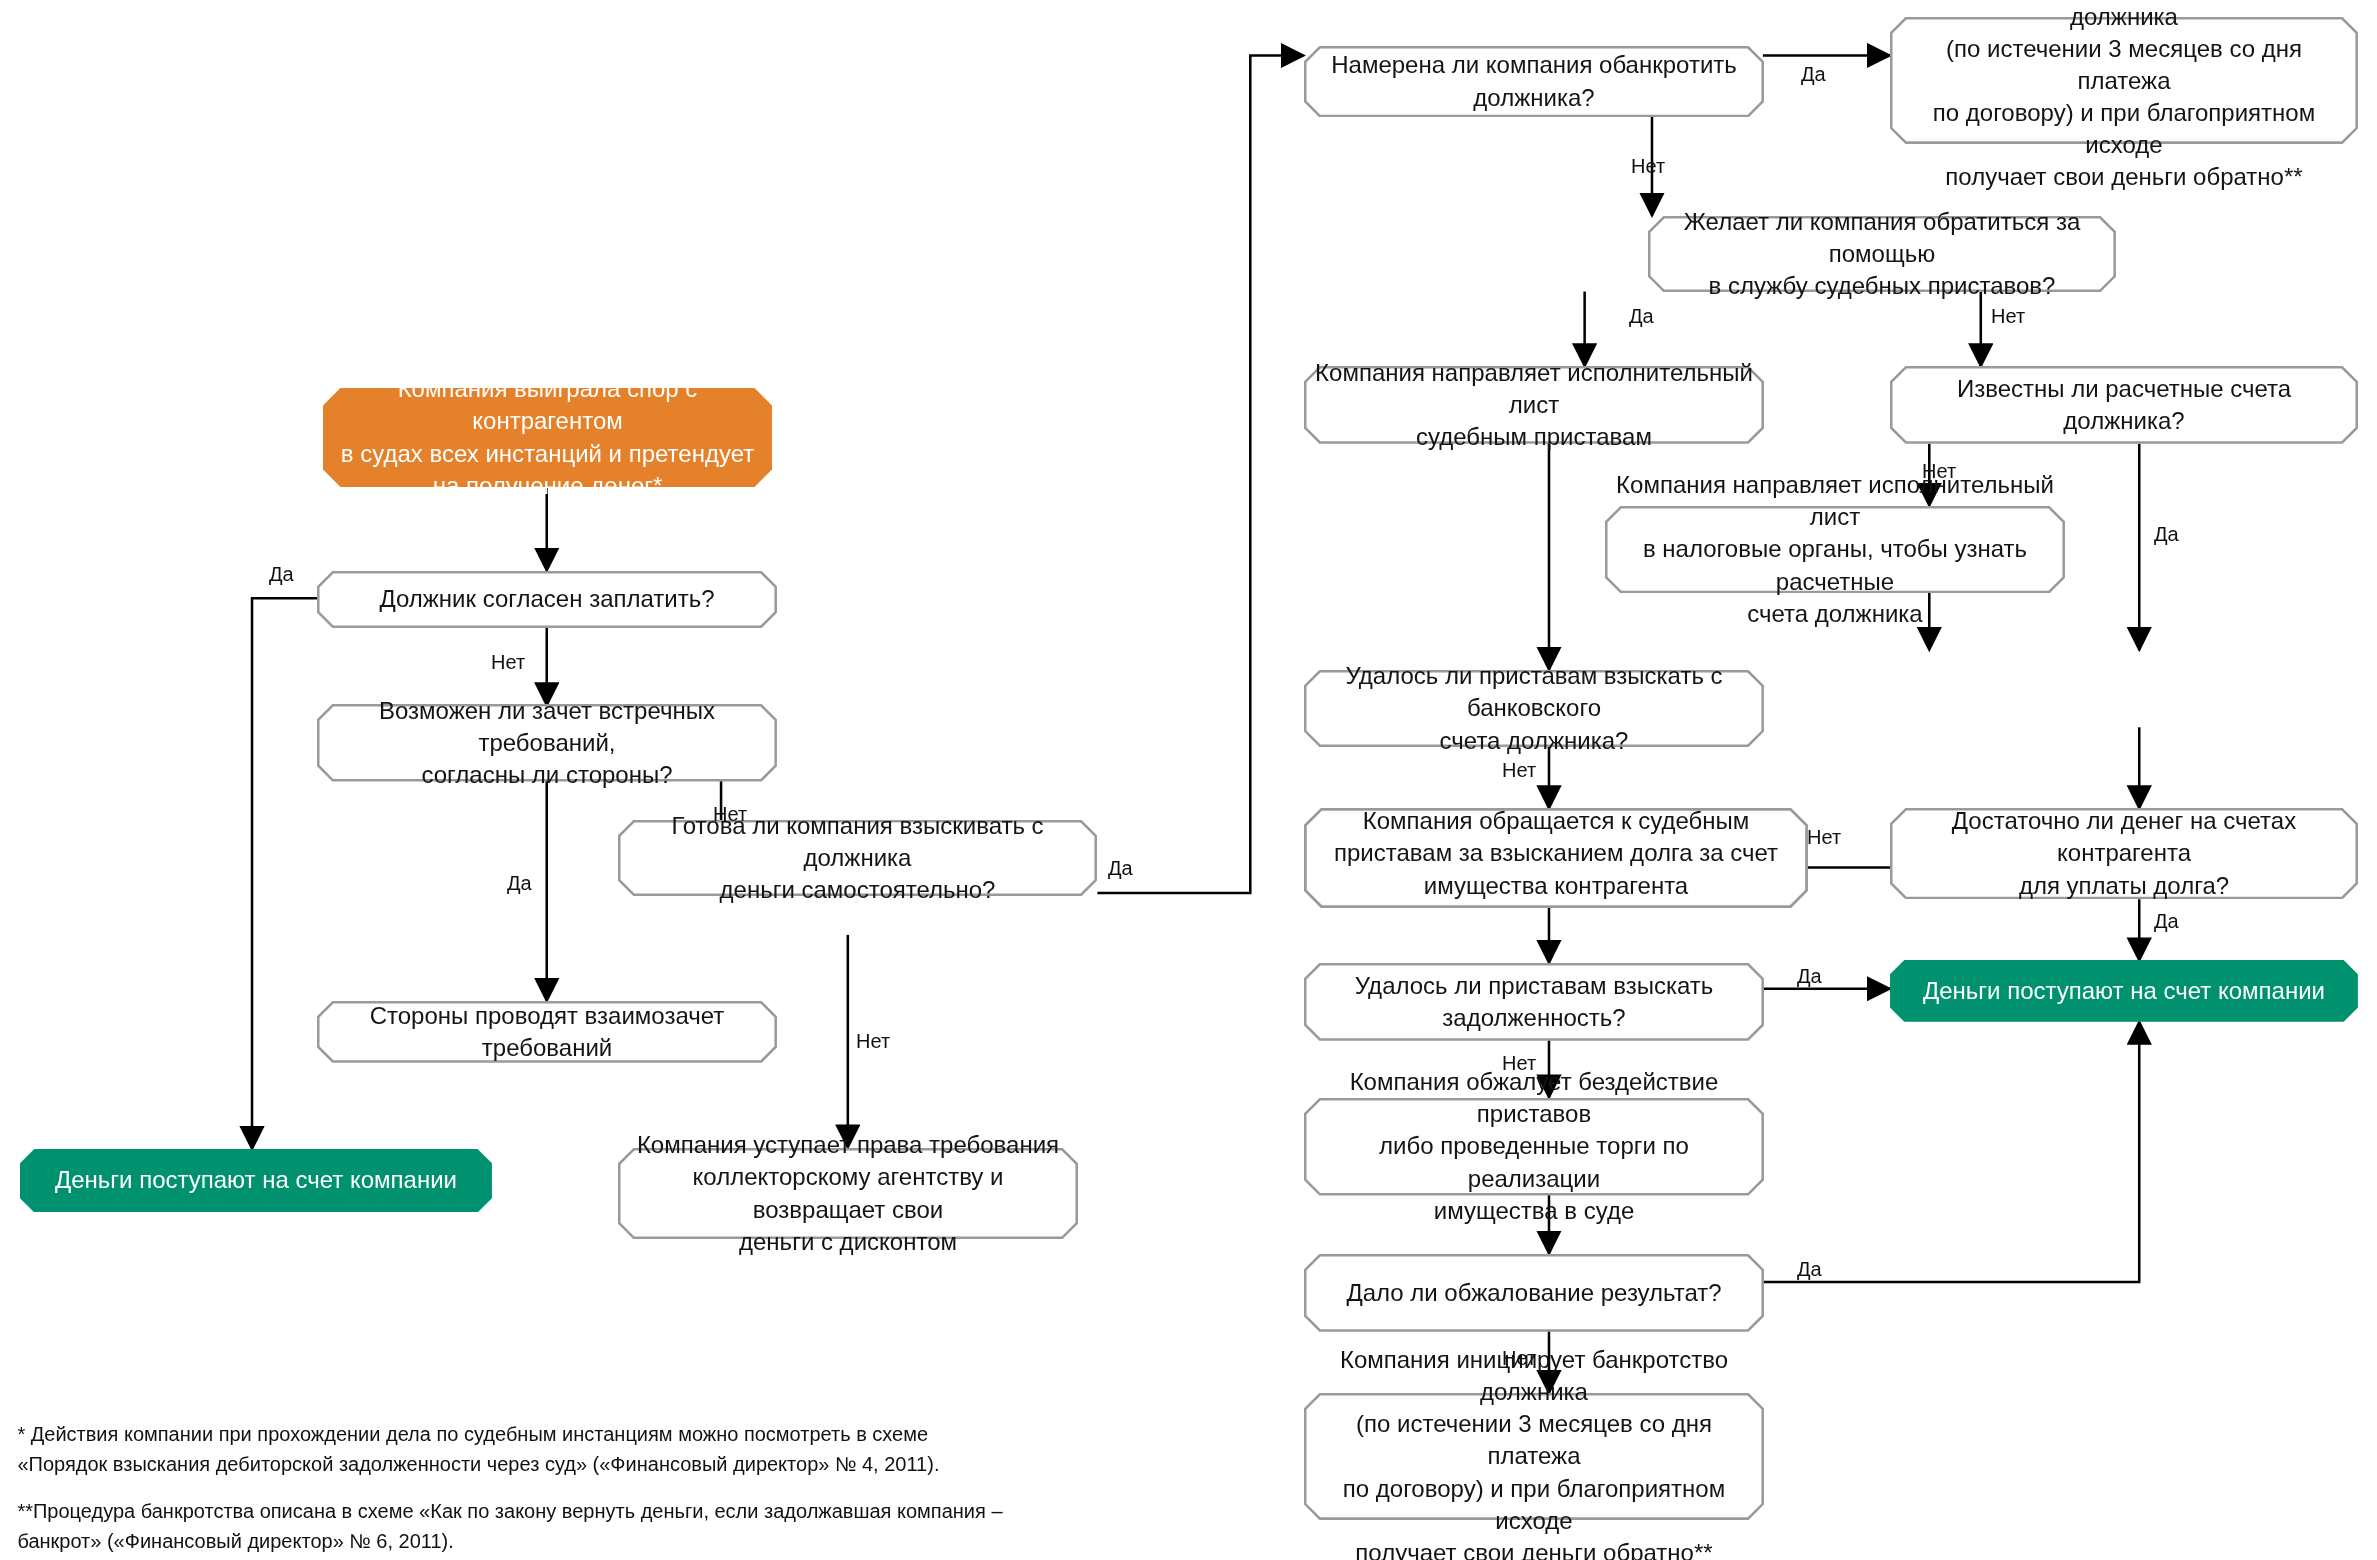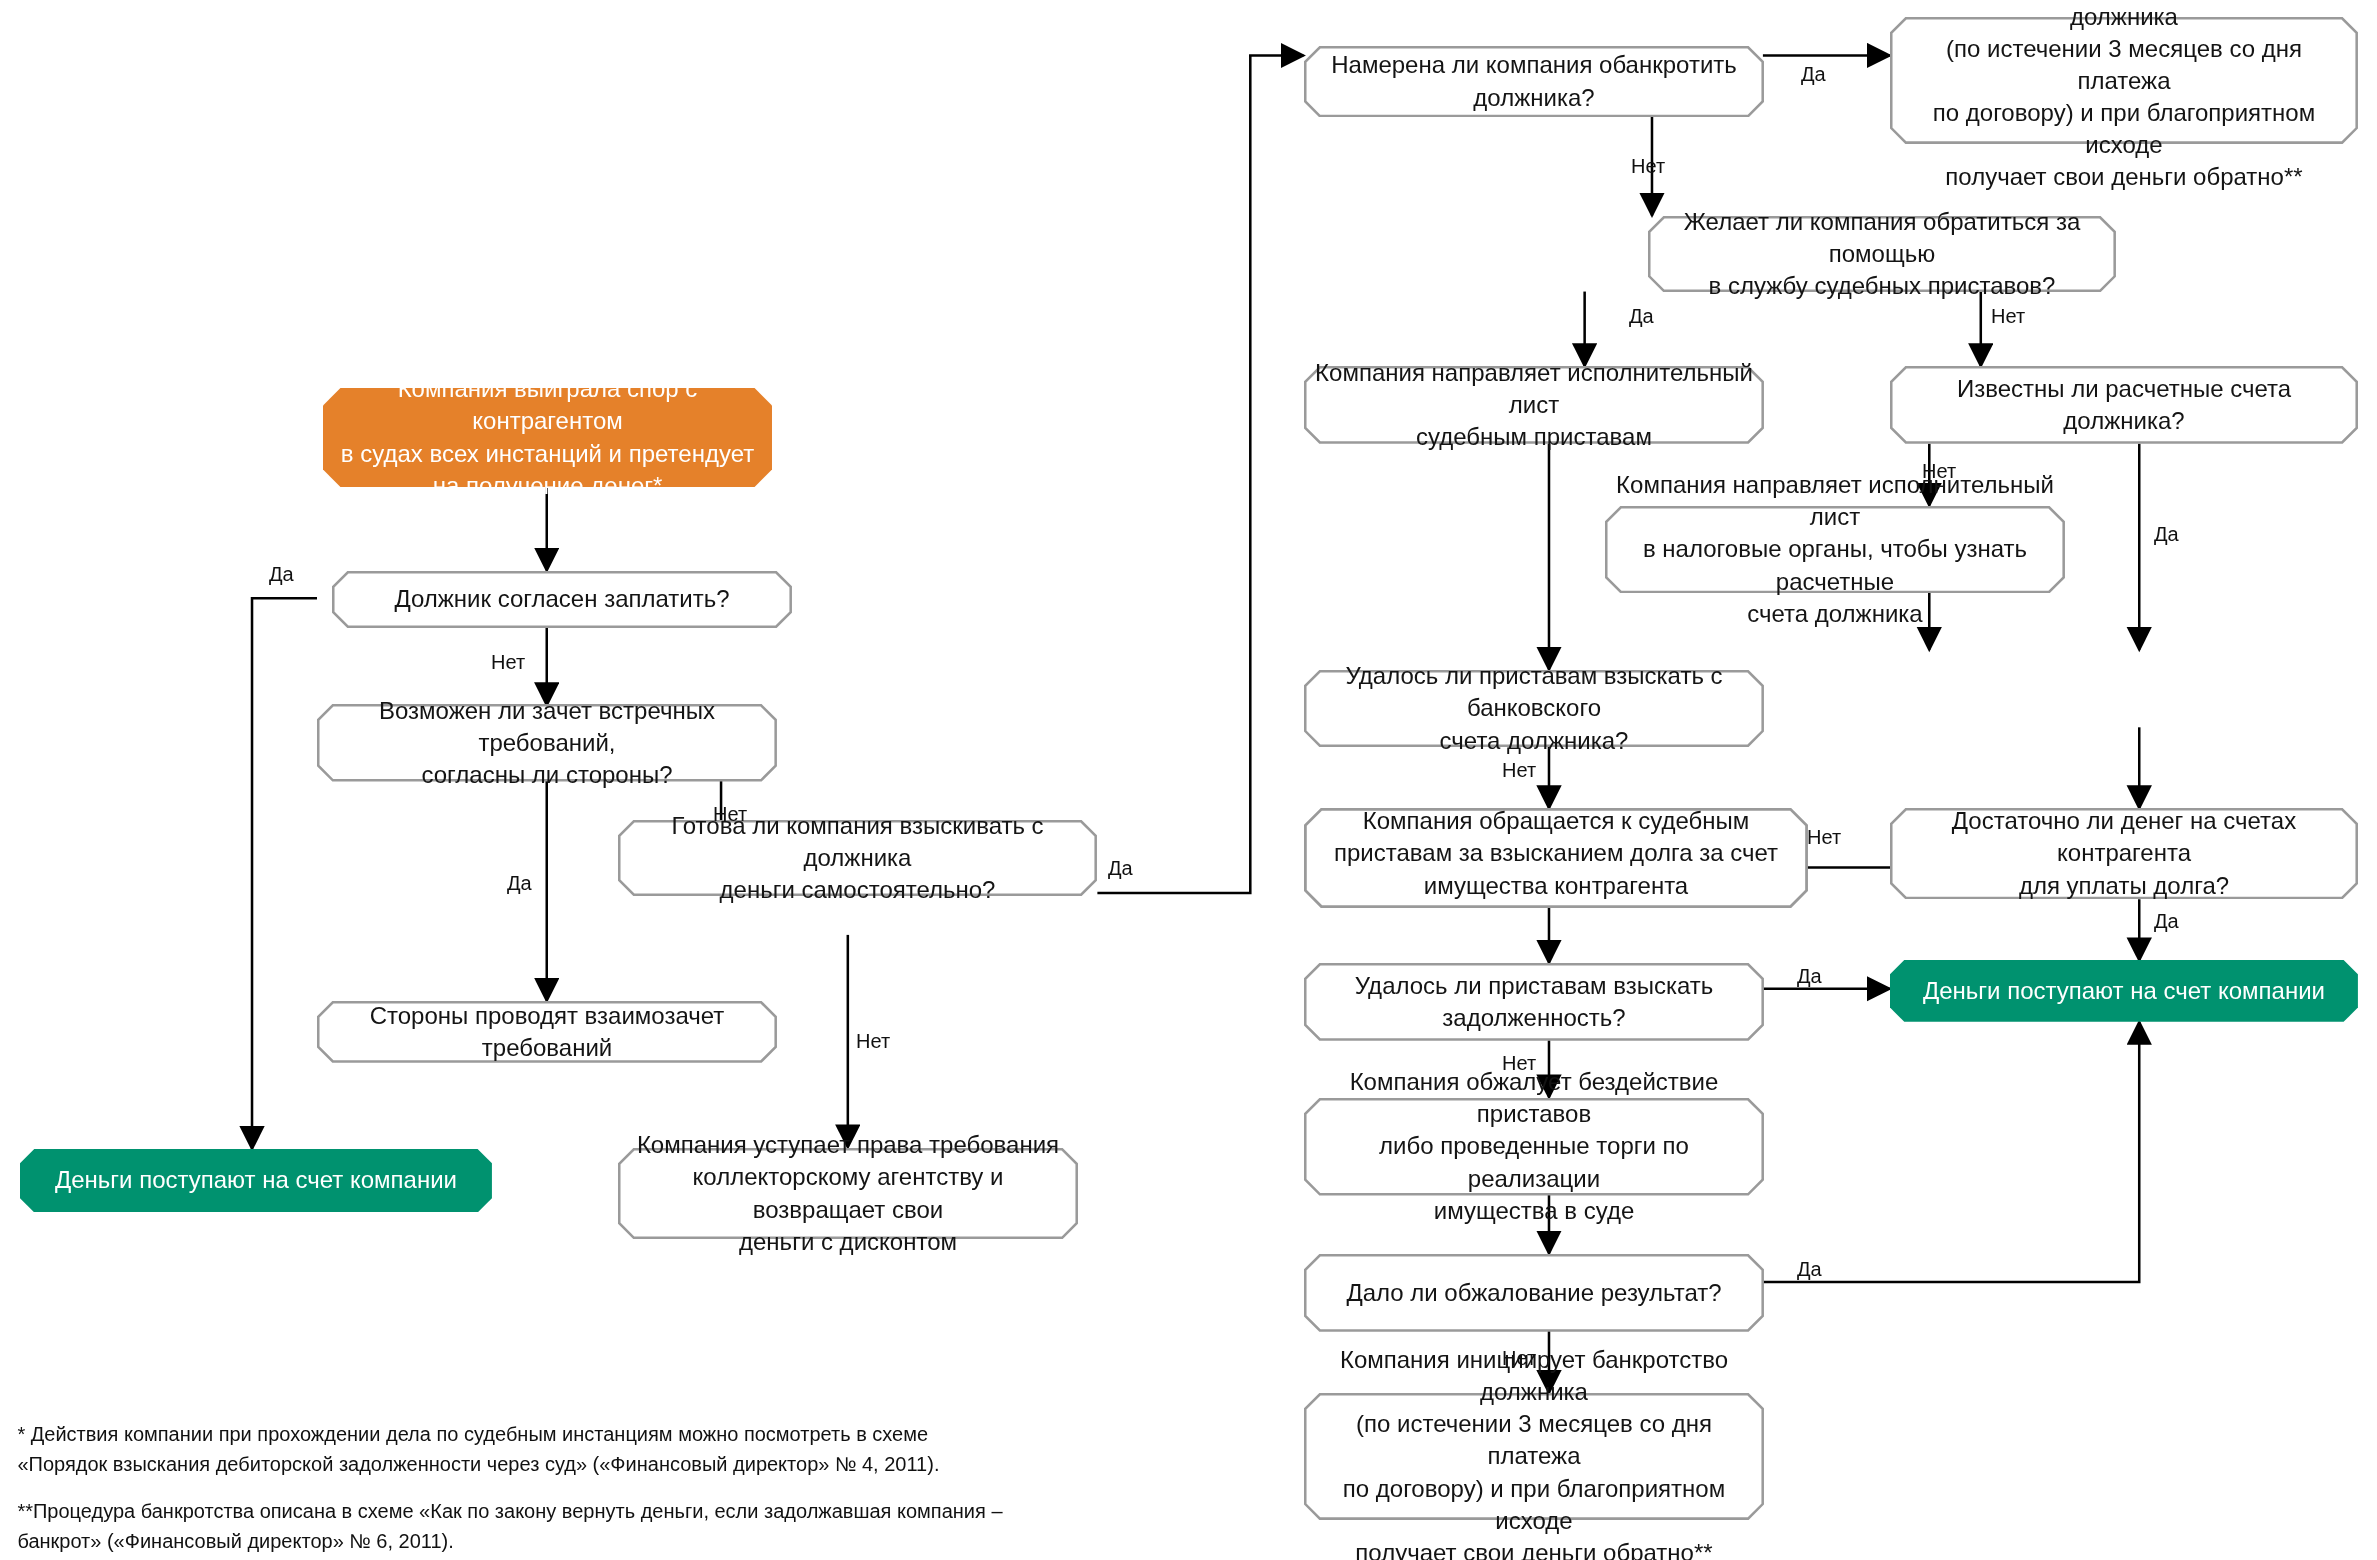--- a/index.html
+++ b/index.html
@@ -82,21 +82,21 @@
     </g>
   </svg>
 
   <div class="octa start" style="left:323px;top:388px;width:449px;height:99px;">
     <svg class="shape" viewBox="0 0 567 125" preserveAspectRatio="none">
       <polygon points="22,0 545,0 567,22 567,103 545,125 22,125 0,103 0,22" fill="#E5812A"></polygon>
     </svg>
     <div class="label">Компания выиграла спор с контрагентом<br>в судах всех инстанций  и претендует<br>на получение денег*</div>
   </div>
 
-  <div class="octa" style="left:317px;top:571px;width:460px;height:57px;margin-left:15px;">
+  <div class="octa" style="left:317px;top:571px;width:460px;height:57px;">
     <svg class="shape" viewBox="0 0 581 72" preserveAspectRatio="none">
       <polygon points="20,1.6 561,1.6 579.4,20 579.4,52 561,70.4 20,70.4 1.6,52 1.6,20" fill="#ffffff" stroke="#9a9a9a" stroke-width="3.2"></polygon>
     </svg>
     <div class="label">Должник согласен заплатить?</div>
   </div>
 
   <div class="octa" style="left:317px;top:704px;width:460px;height:78px;">
     <svg class="shape" viewBox="0 0 581 98" preserveAspectRatio="none">
       <polygon points="20,1.6 561,1.6 579.4,20 579.4,78 561,96.4 20,96.4 1.6,78 1.6,20" fill="#ffffff" stroke="#9a9a9a" stroke-width="3.2"></polygon>
     </svg>

